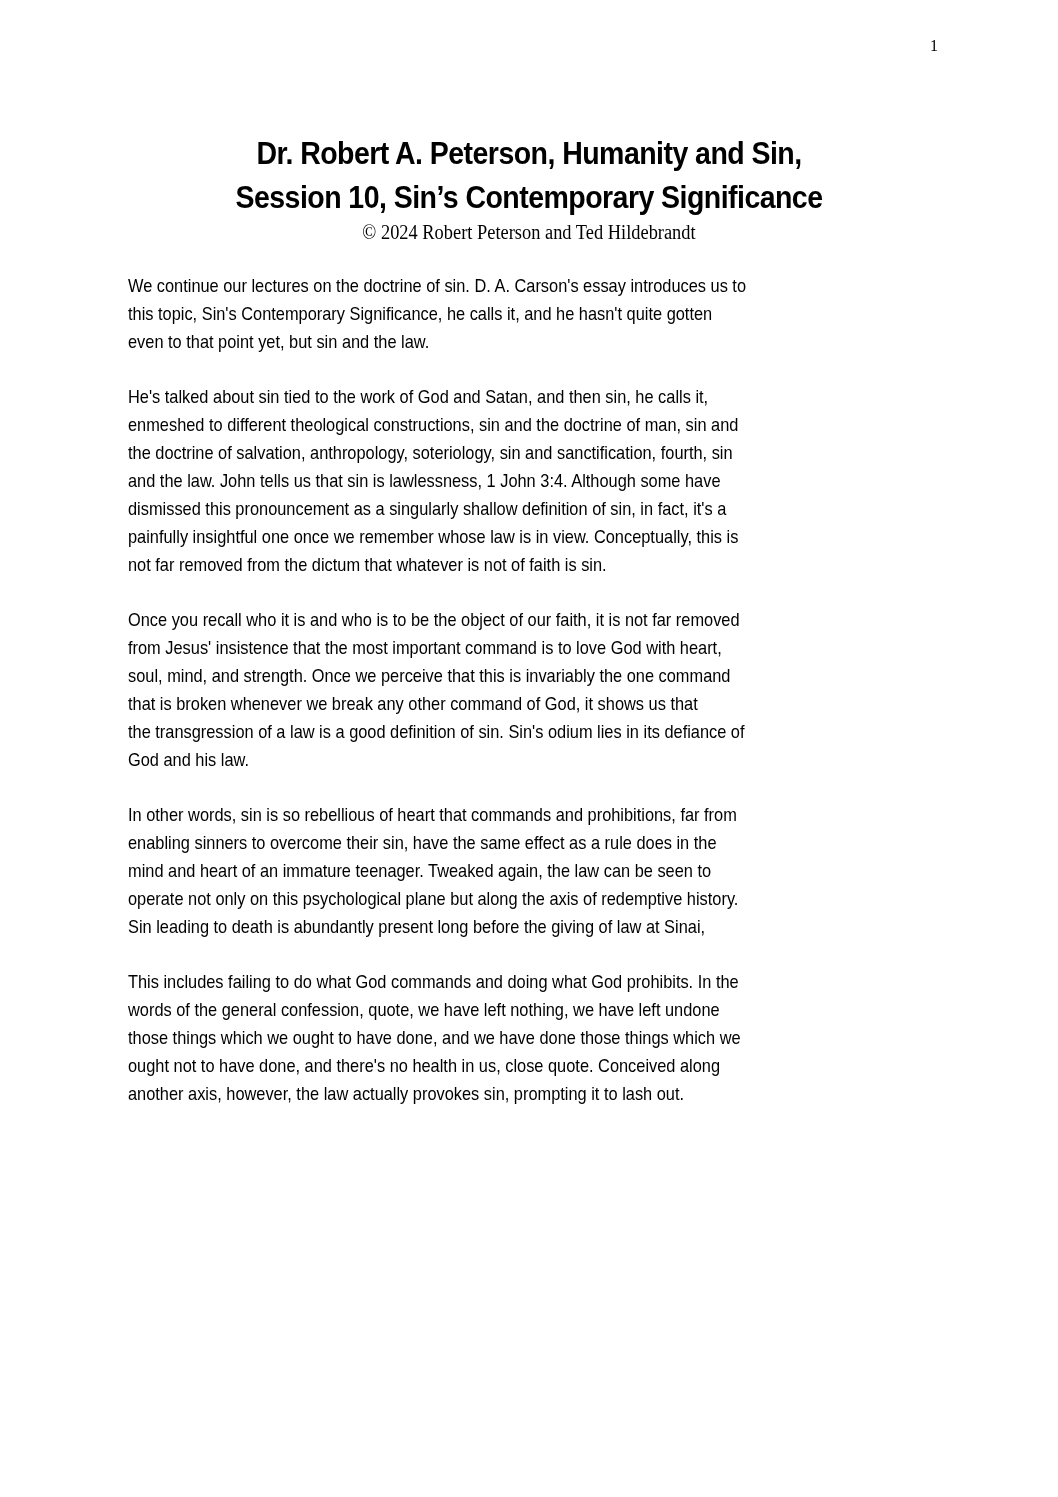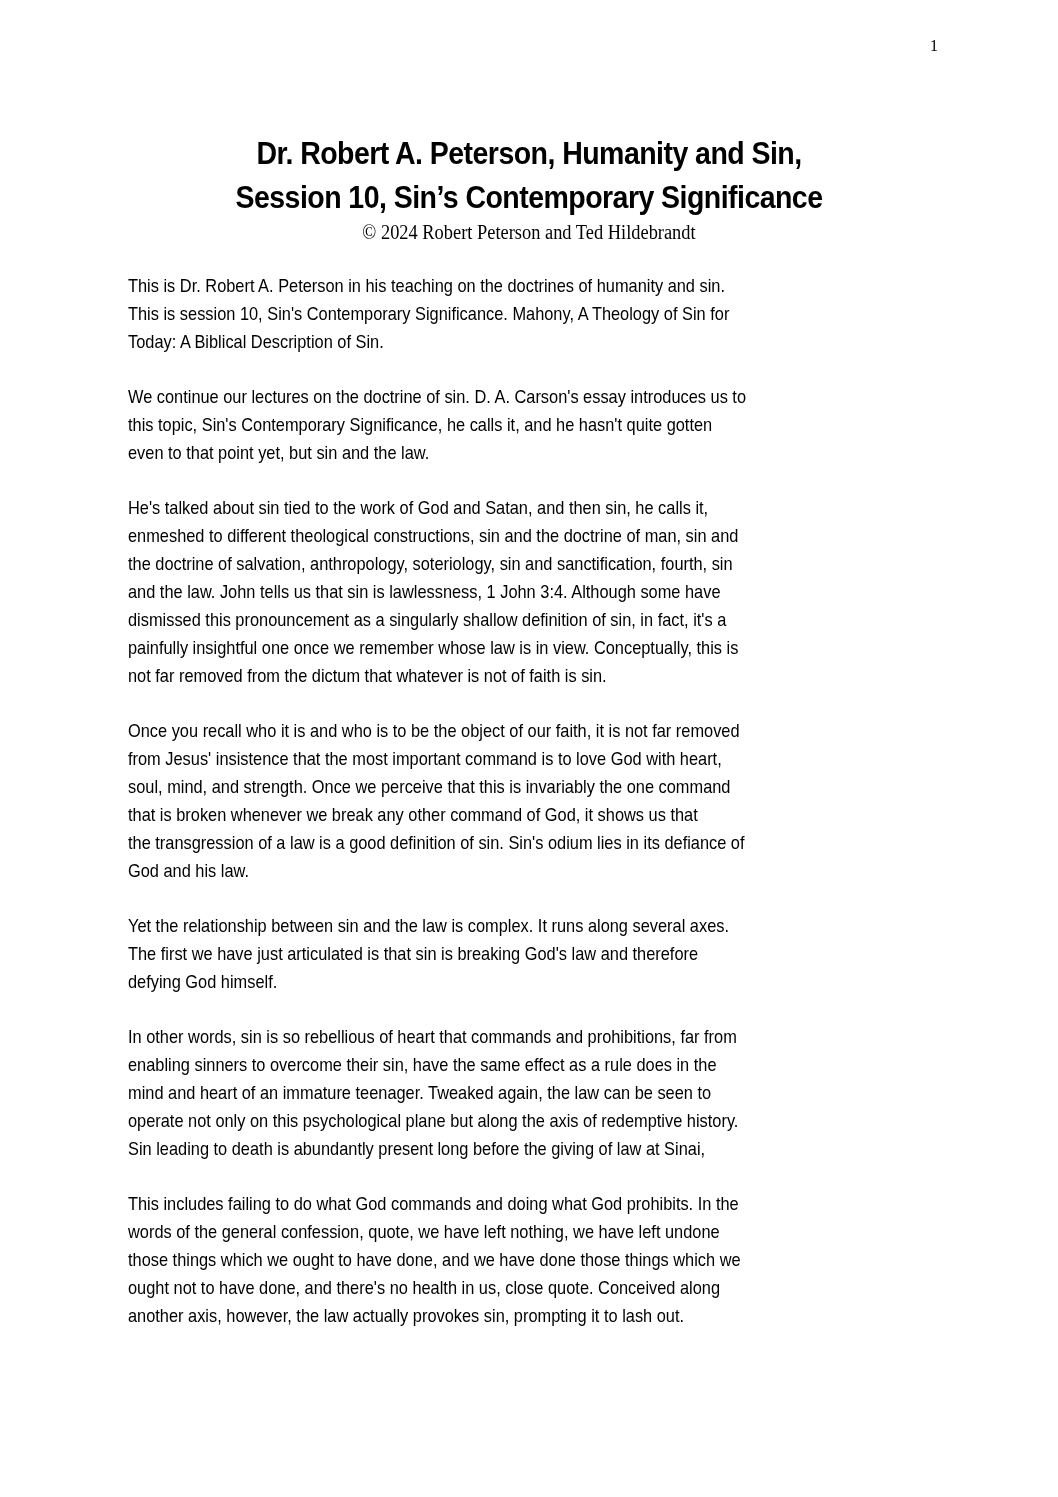--- a/index.html
+++ b/index.html
@@ -36,25 +36,20 @@
 
   <div class="title">
     <span class="tline">Dr. Robert A. Peterson, Humanity and Sin,</span>
     <span class="tline">Session 10, Sin’s Contemporary Significance</span>
   </div>
 
   <div class="copyright">© 2024 Robert Peterson and Ted Hildebrandt</div>
 
   <div class="body-text">
 
-    <p class="para">
-      <span class="line">This is Dr. Robert A. Peterson in his teaching on the doctrines of humanity and sin.</span>
-      <span class="line">This is session 10, Sin's Contemporary Significance. Mahony, A Theology of Sin for</span>
-      <span class="line">Today: A Biblical Description of Sin.</span>
-    </p>
 
     <p class="para">
       <span class="line">We continue our lectures on the doctrine of sin. D. A. Carson's essay introduces us to</span>
       <span class="line">this topic, Sin's Contemporary Significance, he calls it, and he hasn't quite gotten</span>
       <span class="line">even to that point yet, but sin and the law.</span>
     </p>
 
     <p class="para">
       <span class="line">He's talked about sin tied to the work of God and Satan, and then sin, he calls it,</span>
       <span class="line">enmeshed to different theological constructions, sin and the doctrine of man, sin and</span>
@@ -67,25 +62,20 @@
 
     <p class="para">
       <span class="line">Once you recall who it is and who is to be the object of our faith, it is not far removed</span>
       <span class="line">from Jesus' insistence that the most important command is to love God with heart,</span>
       <span class="line">soul, mind, and strength. Once we perceive that this is invariably the one command</span>
       <span class="line">that is broken whenever we break any other command of God, it shows us that</span>
       <span class="line">the transgression of a law is a good definition of sin. Sin's odium lies in its defiance of</span>
       <span class="line">God and his law.</span>
     </p>
 
-    <p class="para">
-      <span class="line">Yet the relationship between sin and the law is complex. It runs along several axes.</span>
-      <span class="line">The first we have just articulated is that sin is breaking God's law and therefore</span>
-      <span class="line">defying God himself.</span>
-    </p>
 
     <p class="para">
       <span class="line">In other words, sin is so rebellious of heart that commands and prohibitions, far from</span>
       <span class="line">enabling sinners to overcome their sin, have the same effect as a rule does in the</span>
       <span class="line">mind and heart of an immature teenager. Tweaked again, the law can be seen to</span>
       <span class="line">operate not only on this psychological plane but along the axis of redemptive history.</span>
       <span class="line">Sin leading to death is abundantly present long before the giving of law at Sinai,</span>
     </p>
 
     <p class="para">

